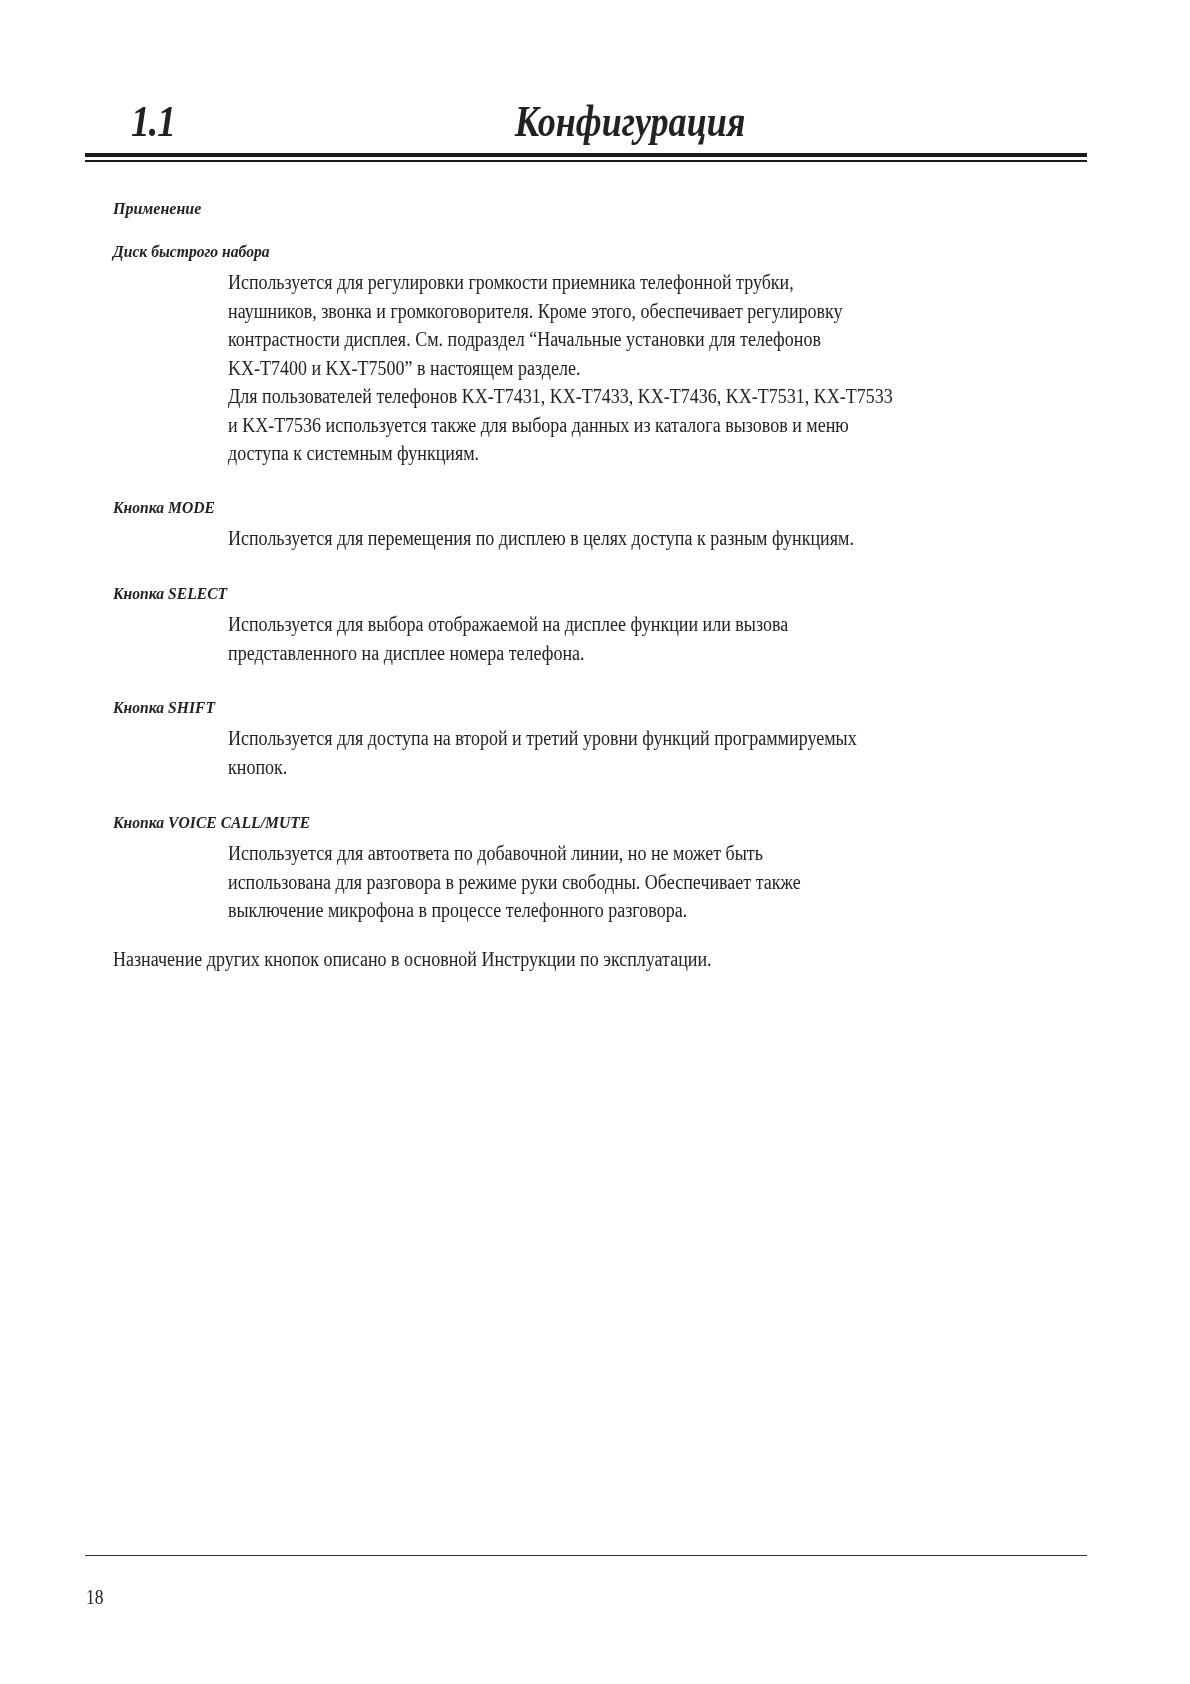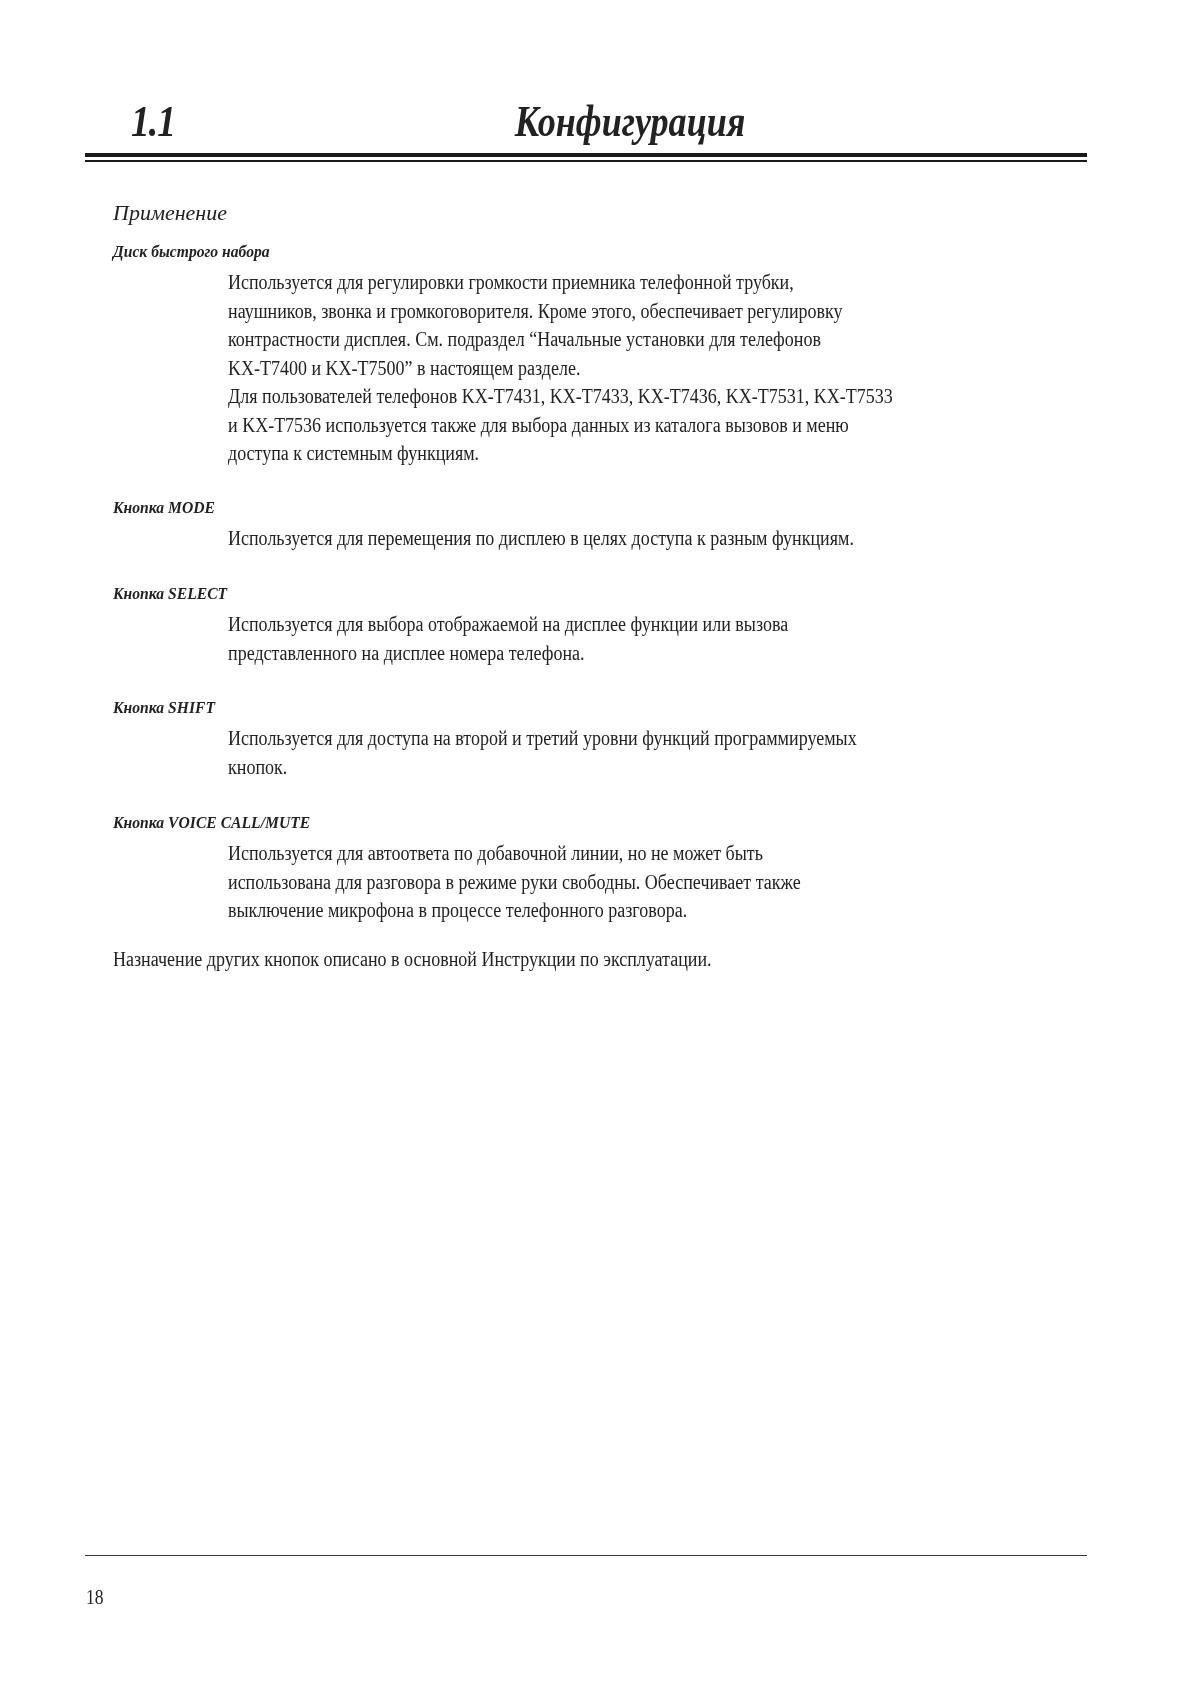--- a/index.html
+++ b/index.html
@@ -5,21 +5,21 @@
   html, body { margin: 0; padding: 0; background: #ffffff; }
   body { width: 1190px; height: 1684px; position: relative; overflow: hidden;
          font-family: "Liberation Serif", "DejaVu Serif", serif; color: #222; }
   .header { position: absolute; left: 85px; top: 96px; width: 1002px; height: 52px; margin-left: 44px; }
   .chap-num { position: absolute; left: 2px; top: 0; font-size: 44px; font-style: italic; font-weight: bold;
               letter-spacing: -1px; transform: scaleX(0.85); transform-origin: left; }
   .chap-title { position: absolute; left: 0; right: 0; top: 0; text-align: center; font-size: 44px;
                 font-style: italic; font-weight: bold; transform: scaleX(0.82); }
   .rule-thick { position: absolute; left: 85px; top: 153px; width: 1002px; height: 4px; background: #1a1a1a; }
   .rule-thin { position: absolute; left: 85px; top: 160px; width: 1002px; height: 2px; background: #1a1a1a; }
-  .section-title { position: absolute; left: 113px; top: 200px; font-size: 22px; font-style: italic; font-weight: normal; }
+  .section-title { position: absolute; left: 113px; top: 200px; font-size: 16px; font-style: italic; font-weight: bold; }
   .item-title { position: absolute; left: 113px; font-size: 17px; font-style: italic; font-weight: bold;
                 transform: scaleX(0.92); transform-origin: left; }
   .item-body { position: absolute; left: 228px; width: 830px; font-size: 20px; line-height: 28.5px;
                transform: scaleX(0.9); transform-origin: left; white-space: nowrap; }
   .item-body div { white-space: nowrap; }
   .footer-note { position: absolute; left: 113px; top: 948px; font-size: 20px; transform: scaleX(0.9); transform-origin: left; white-space: nowrap; }
   .footer-rule { position: absolute; left: 85px; top: 1555px; width: 1002px; height: 1px; background: #333; }
   .page-num { position: absolute; left: 86px; top: 1584px; font-size: 22px; transform: scaleX(0.8); transform-origin: left; }
 </style>
 </head>

